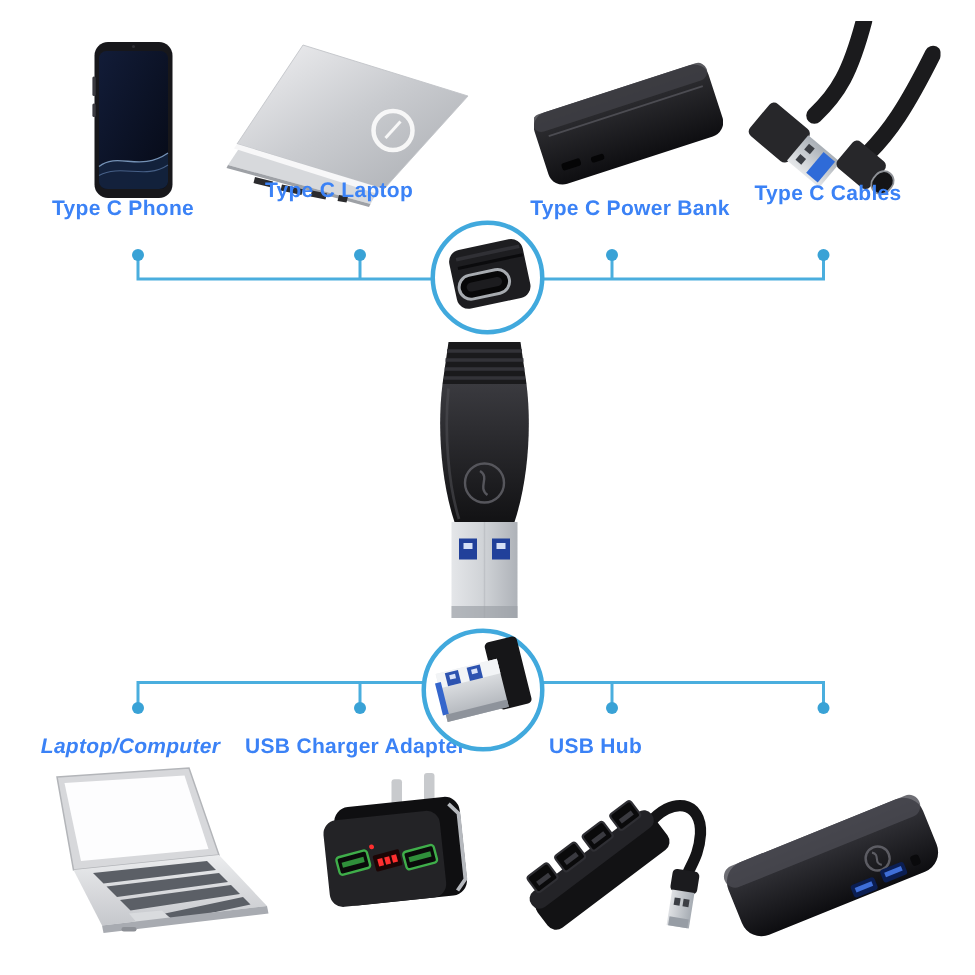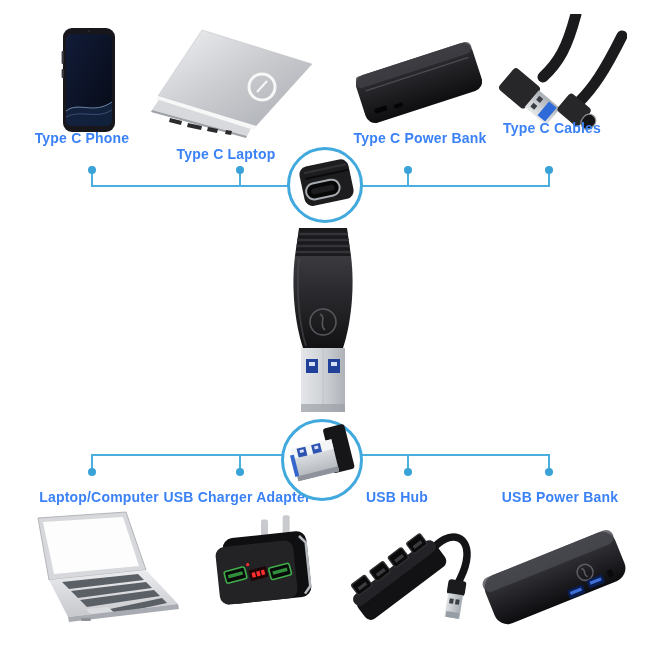--- a/index.html
+++ b/index.html
@@ -128,21 +128,21 @@
         <rect x="50" y="89" width="5" height="5" fill="#3b3e44"></rect>
       </g>
       <g transform="rotate(-50 100 104)">
         <rect x="89" y="78" width="23" height="28" rx="4" fill="#27272a"></rect>
         <rect x="92.5" y="104" width="16" height="13" rx="6.5" fill="#141416" stroke="#8d9095" stroke-width="1.2"></rect>
       </g>
     </svg>
   </div>
 
   <div class="item-label" style="left:82px;top:130px;">Type C Phone</div>
-  <div class="item-label" style="left:226px;top:146px;">Type C Laptop</div>
+  <div class="item-label" style="left:226px;top:118px;">Type C Laptop</div>
   <div class="item-label" style="left:420px;top:130px;">Type C Power Bank</div>
   <div class="item-label" style="left:552px;top:120px;">Type C Cables</div>
 
   <div class="port-circle" style="left:287px;top:147px;width:76px;height:76px;">
     <svg width="70" height="70" viewBox="0 0 70 70">
       <g transform="rotate(-12 35 35)">
         <rect x="12" y="13" width="50" height="40" rx="8" fill="#1d1d20"></rect>
         <line x1="17" y1="19" x2="60" y2="19" stroke="#303035" stroke-width="2.4"></line>
         <line x1="17" y1="25" x2="61" y2="25" stroke="#0b0b0d" stroke-width="2"></line>
         <rect x="15" y="31" width="34" height="16" rx="8" fill="#070708" stroke="#a7abb0" stroke-width="2"></rect>
@@ -202,24 +202,23 @@
         <rect x="16" y="21" width="9" height="9" fill="#2d53b0"></rect>
         <rect x="18.5" y="23" width="4" height="3" fill="#d8e2f8"></rect>
         <rect x="31" y="21" width="9" height="9" fill="#2d53b0"></rect>
         <rect x="33.5" y="23" width="4" height="3" fill="#d8e2f8"></rect>
         <rect x="8" y="26" width="4" height="22" fill="#3566cc"></rect>
         <rect x="10" y="48" width="42" height="5" fill="#8e939b"></rect>
       </g>
     </svg>
   </div>
 
-  <div class="item-label" style="left:99px;top:489px;">Laptop/Computer</div>
+  <div class="item-label" style="left:87px;top:489px;font-style:italic;">Laptop/Computer</div>
   <div class="item-label" style="left:237px;top:489px;">USB Charger Adapter</div>
   <div class="item-label" style="left:397px;top:489px;">USB Hub</div>
-  <div class="item-label" style="left:560px;top:489px;">USB Power Bank</div>
 
   <div class="product" style="left:26px;top:510px;">
     <svg width="160" height="118" viewBox="0 0 160 118">
       <defs>
         <linearGradient id="deckG" x1="0" y1="0" x2="0" y2="1">
           <stop offset="0" stop-color="#ebecee"></stop>
             <stop offset="1" stop-color="#c6c8cc"></stop>
         </linearGradient>
       </defs>
       <polygon points="12,8 100,2 120,60 23,70" fill="#d7d8db" stroke="#b3b5b9" stroke-width="1"></polygon>

